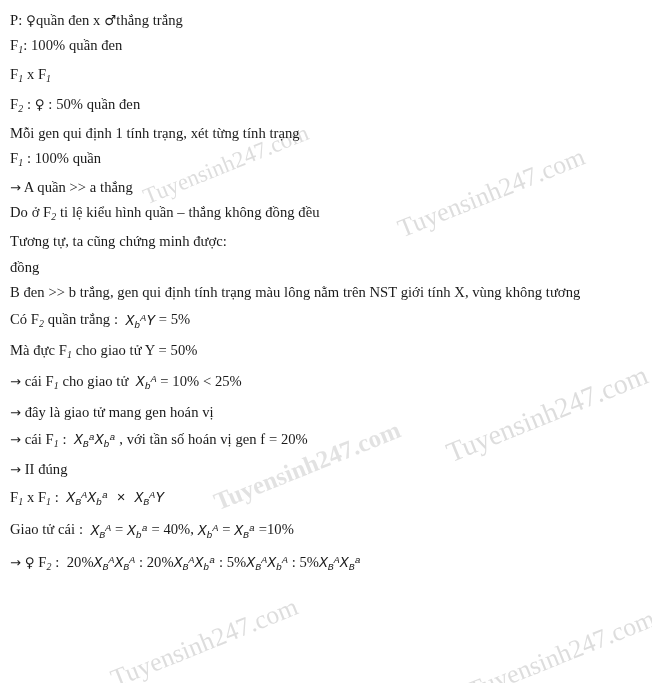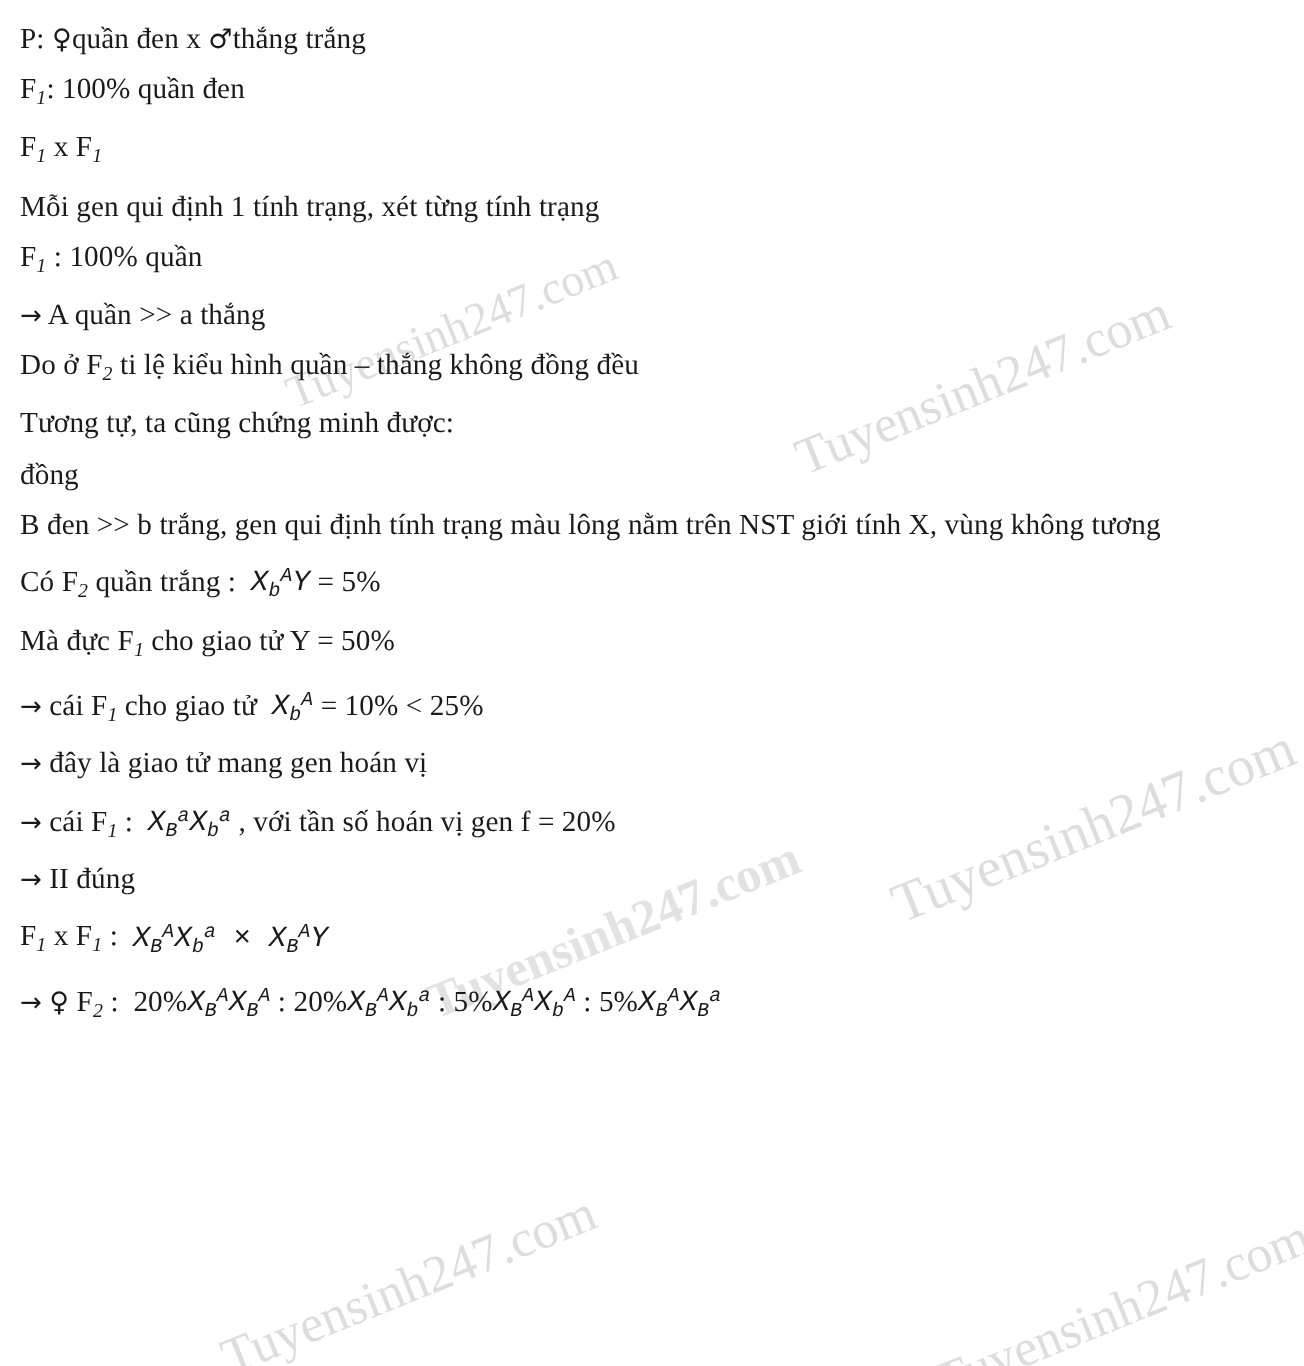--- a/index.html
+++ b/index.html
@@ -87,20 +87,23 @@
   </div>
 
   <div class="line">
     F<sub>1</sub>: 100% quần đen
   </div>
 
   <div class="line">
     F<sub>1</sub> x F<sub>1</sub>
   </div>
 
+  <div class="line">
+    F<sub>2</sub> : <span class="sym">♀</span> : 50% quần đen
+  </div>
 
 
   <div class="line">
     Mỗi gen qui định 1 tính trạng, xét từng tính trạng
   </div>
 
   <div class="line">
     F<sub>1</sub> : 100% quần
   </div>
 
@@ -148,18 +151,21 @@
   </div>
 
   <div class="line">
     <span class="arrow">→</span> II đúng
   </div>
 
   <div class="line">
     F<sub>1</sub> x F<sub>1</sub> : &nbsp;<span class="gt">X<sub>B</sub><sup>A</sup>X<sub>b</sub><sup>a</sup> × X<sub>B</sub><sup>A</sup>Y</span>
   </div>
 
+  <div class="line">
+    Giao tử cái : &nbsp;<span class="gt">X<sub>B</sub><sup>A</sup></span> = <span class="gt">X<sub>b</sub><sup>a</sup></span> = 40%, <span class="gt">X<sub>b</sub><sup>A</sup></span> = <span class="gt">X<sub>B</sub><sup>a</sup></span> =10%
+  </div>
 
   <div class="line">
     <span class="arrow">→</span> <span class="sym">♀</span> F<sub>2</sub> : &nbsp;20%<span class="gt">X<sub>B</sub><sup>A</sup>X<sub>B</sub><sup>A</sup></span> : 20%<span class="gt">X<sub>B</sub><sup>A</sup>X<sub>b</sub><sup>a</sup></span> : 5%<span class="gt">X<sub>B</sub><sup>A</sup>X<sub>b</sub><sup>A</sup></span> : 5%<span class="gt">X<sub>B</sub><sup>A</sup>X<sub>B</sub><sup>a</sup></span>
   </div>
 
 </div>
 
 </body></html>

